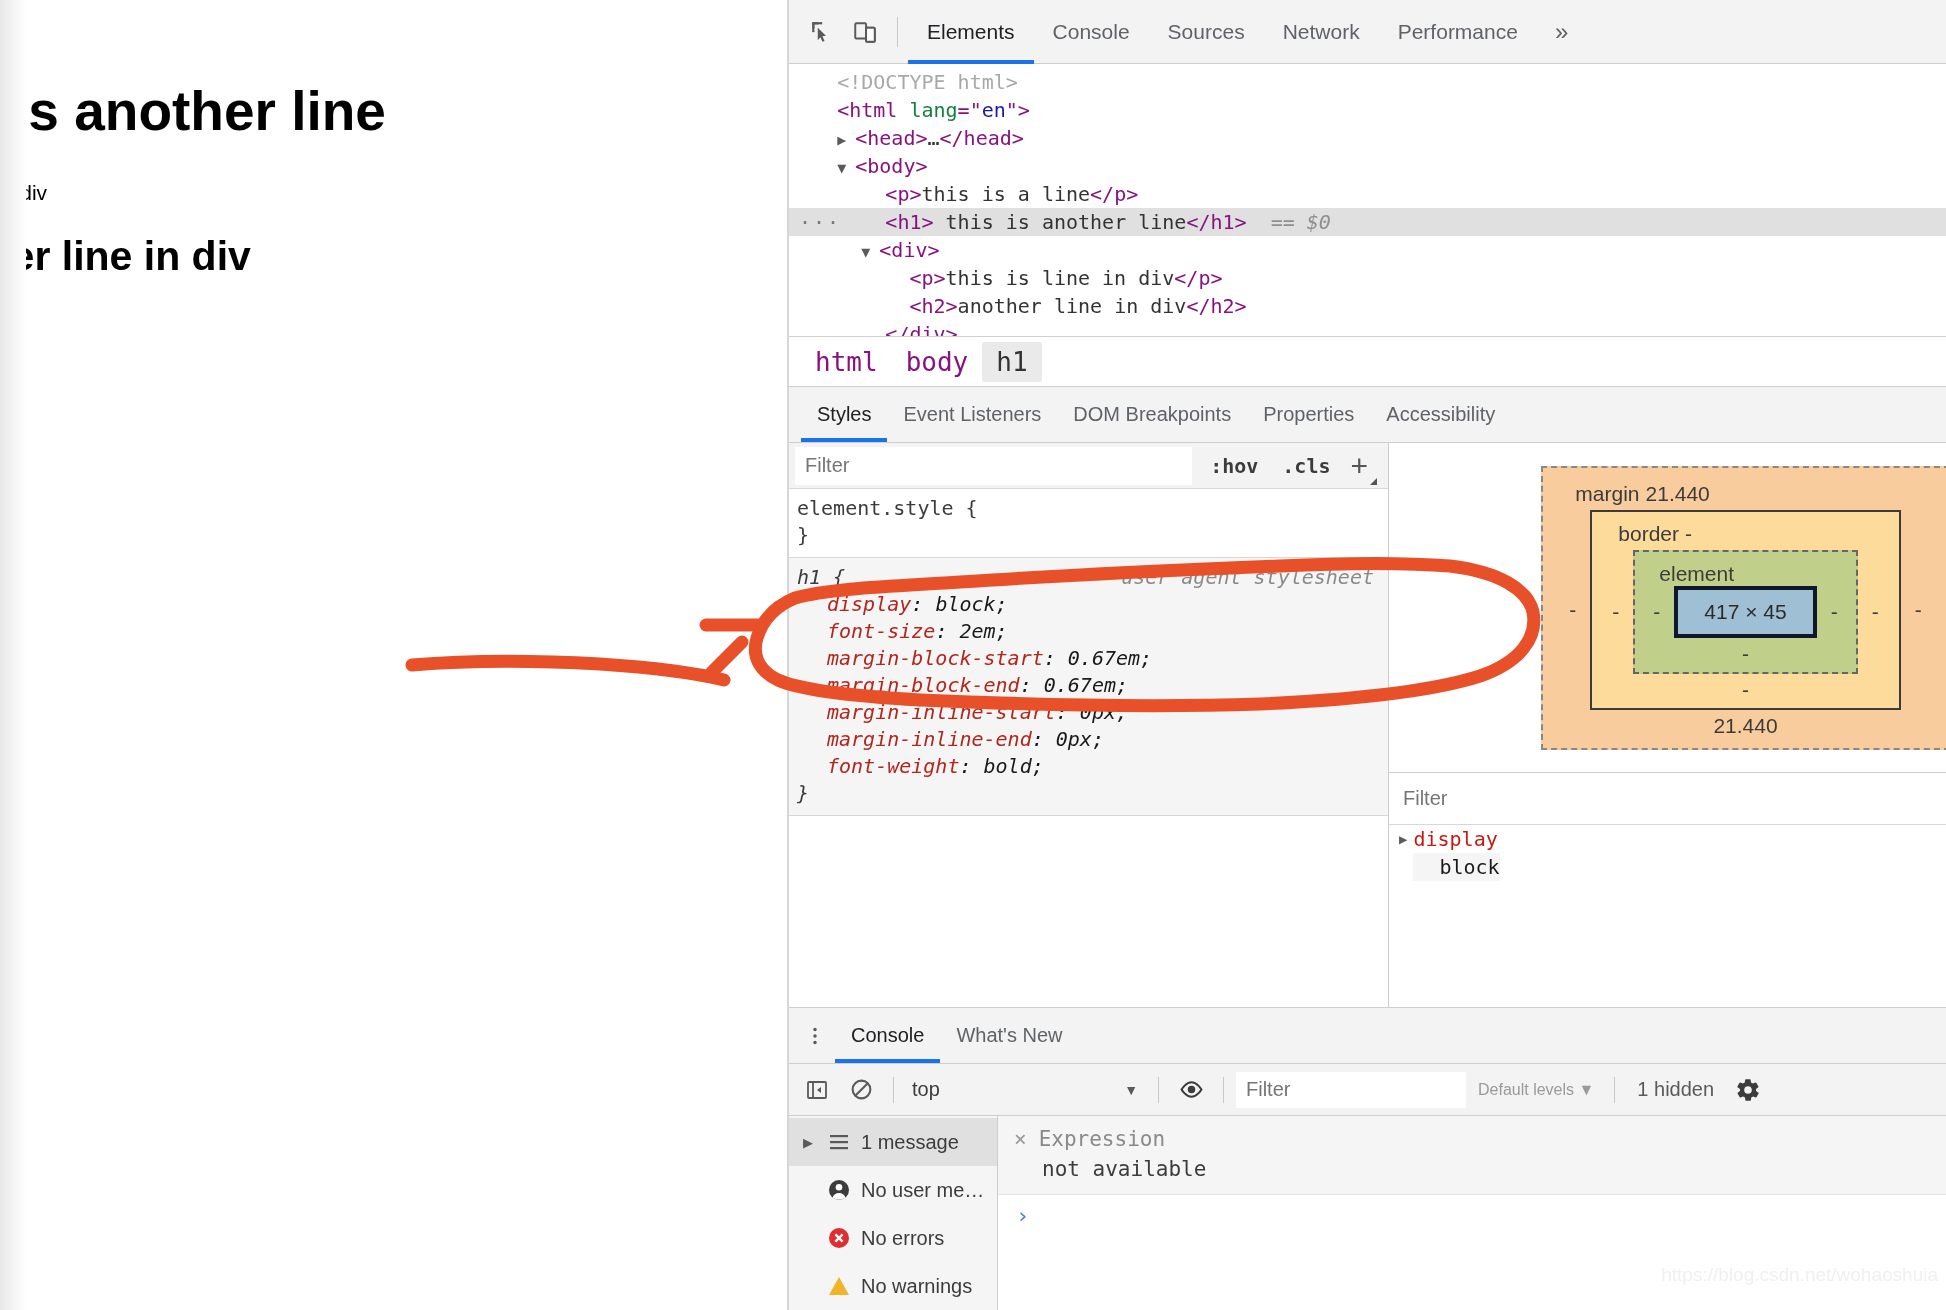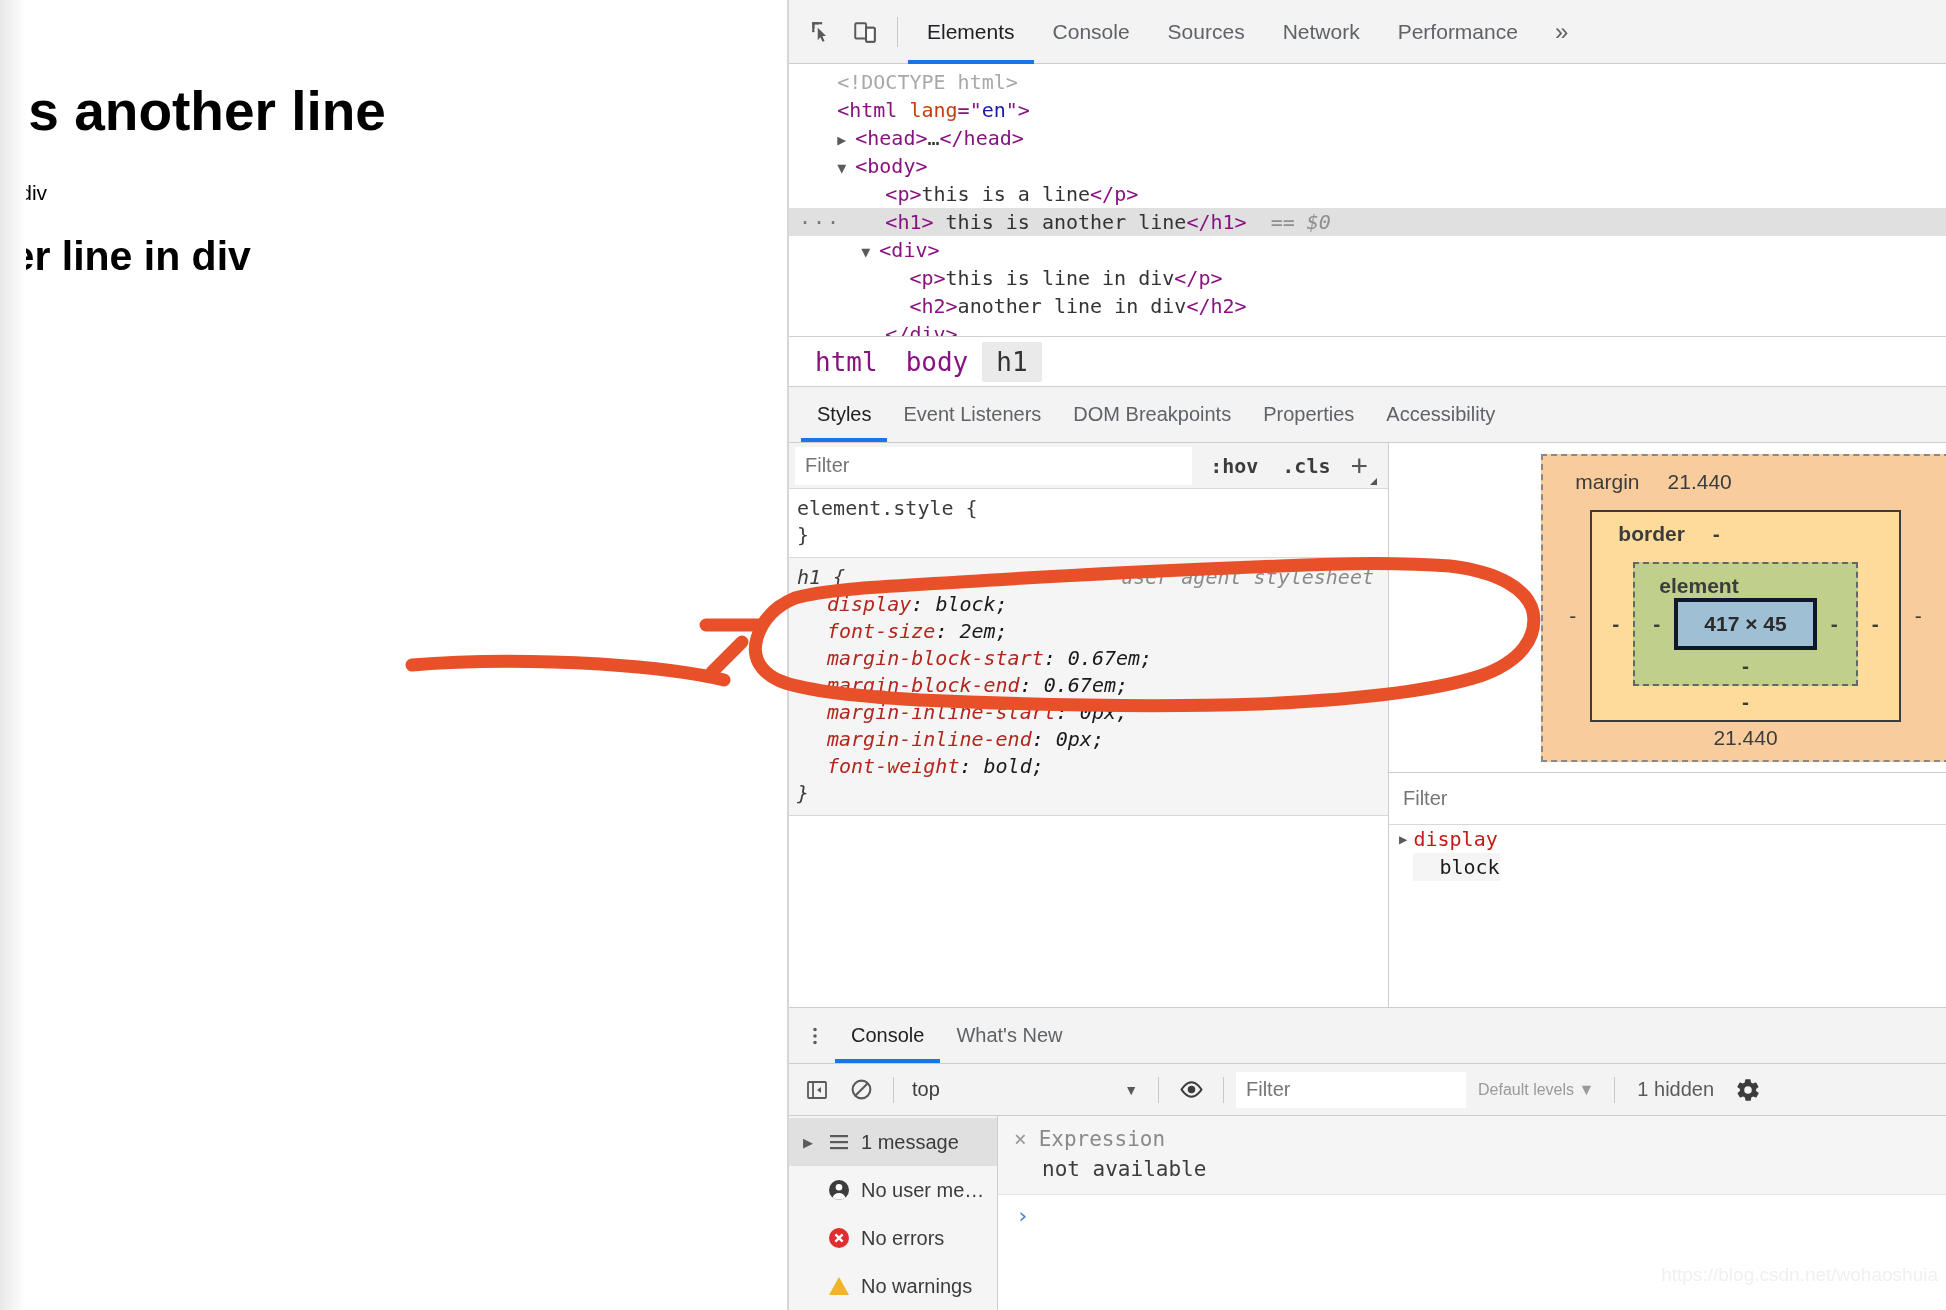--- a/index.html
+++ b/index.html
@@ -72,21 +72,21 @@
     font-family:"DejaVu Sans Mono","Liberation Mono",monospace;
     font-size:20px; line-height:28px; white-space:pre; padding-left:0;
     position:relative; height:28px;
   }
   .dom-line.sel { background:#e0e0e0; }
   .dom-dots {
     position:absolute; left:10px; top:0; color:#777; letter-spacing:2px;
     font-size:20px;
   }
   .tw { color:#881280; }         
-  .attr { color:#c2410c; }       
+  .attr { color:#15803d; }       
   .aval { color:#1a1aa6; }       
   .txt { color:#333333; }        
   .doct { color:#a8a8a8; }       
   .dollar { color:#8f8f8f; font-style:italic; }
   .tri { color:#5a5a5a; font-size:15px; }
 
   
   .crumbs {
     flex:0 0 50px; background:#fff; border-bottom:1px solid #cdcdcd;
     display:flex; align-items:center; padding-left:12px;
@@ -159,23 +159,23 @@
     border-bottom:1px solid #cdcdcd; background:#fff;
   }
   .bm-margin {
     background:#f9cc9d; border:2px dashed #888; padding:14px 26px 10px;
     text-align:center; position:relative;
   }
   .bm-label {
     font-size:21px; color:#3c3c3c; text-align:left; padding-left:6px;
     font-family:"Liberation Sans", sans-serif;
   }
-  .bm-toprow { display:flex; align-items:baseline; gap:22px; padding-bottom:16px; }
+  .bm-toprow { display:flex; align-items:baseline; padding-bottom:4px; }
   .bm-border {
-    background:#fddc9b; border:2px solid #3c3c3c; padding:10px 20px 6px;font-weight:bold;
+    background:#fddc9b; border:2px solid #3c3c3c; padding:10px 20px 6px;
   }
   .bm-padding {
     background:#c0cf89; border:2px dashed #666; padding:10px 18px 6px;
   }
   .bm-content {
     background:#9fc0d4; border:4px solid #0f172a; padding:10px 26px;
     font-size:21px; color:#2b2b2b; display:inline-block;
   }
   .bm-row { display:flex; align-items:center; justify-content:center; gap:14px; }
   .bm-dash { font-size:21px; color:#3c3c3c; }

